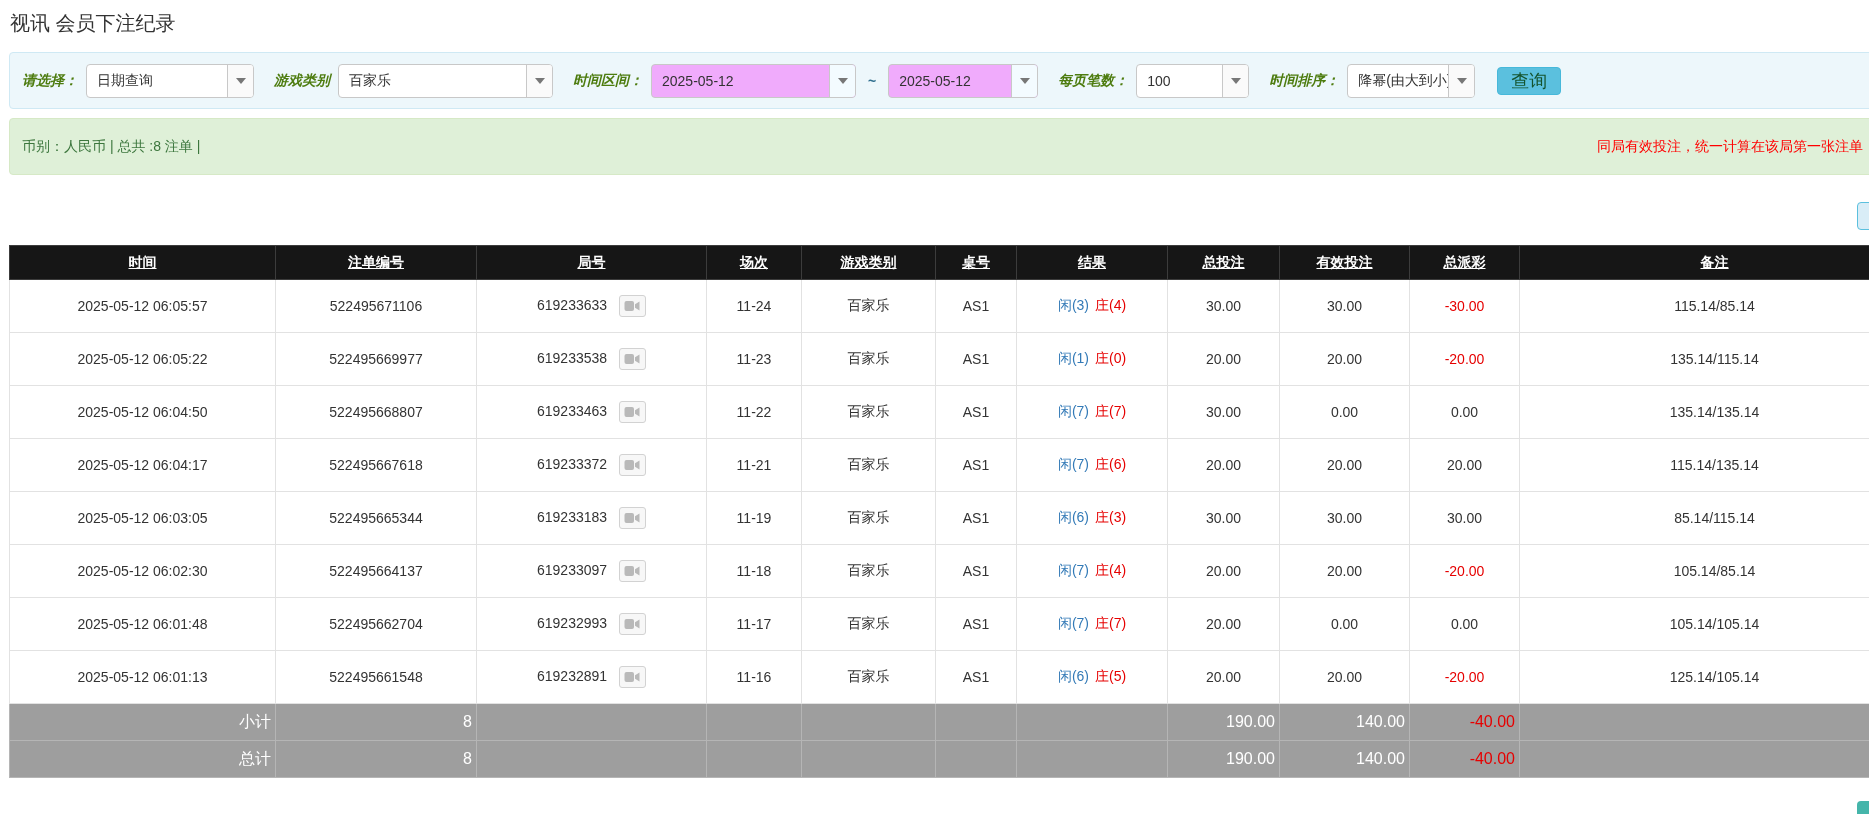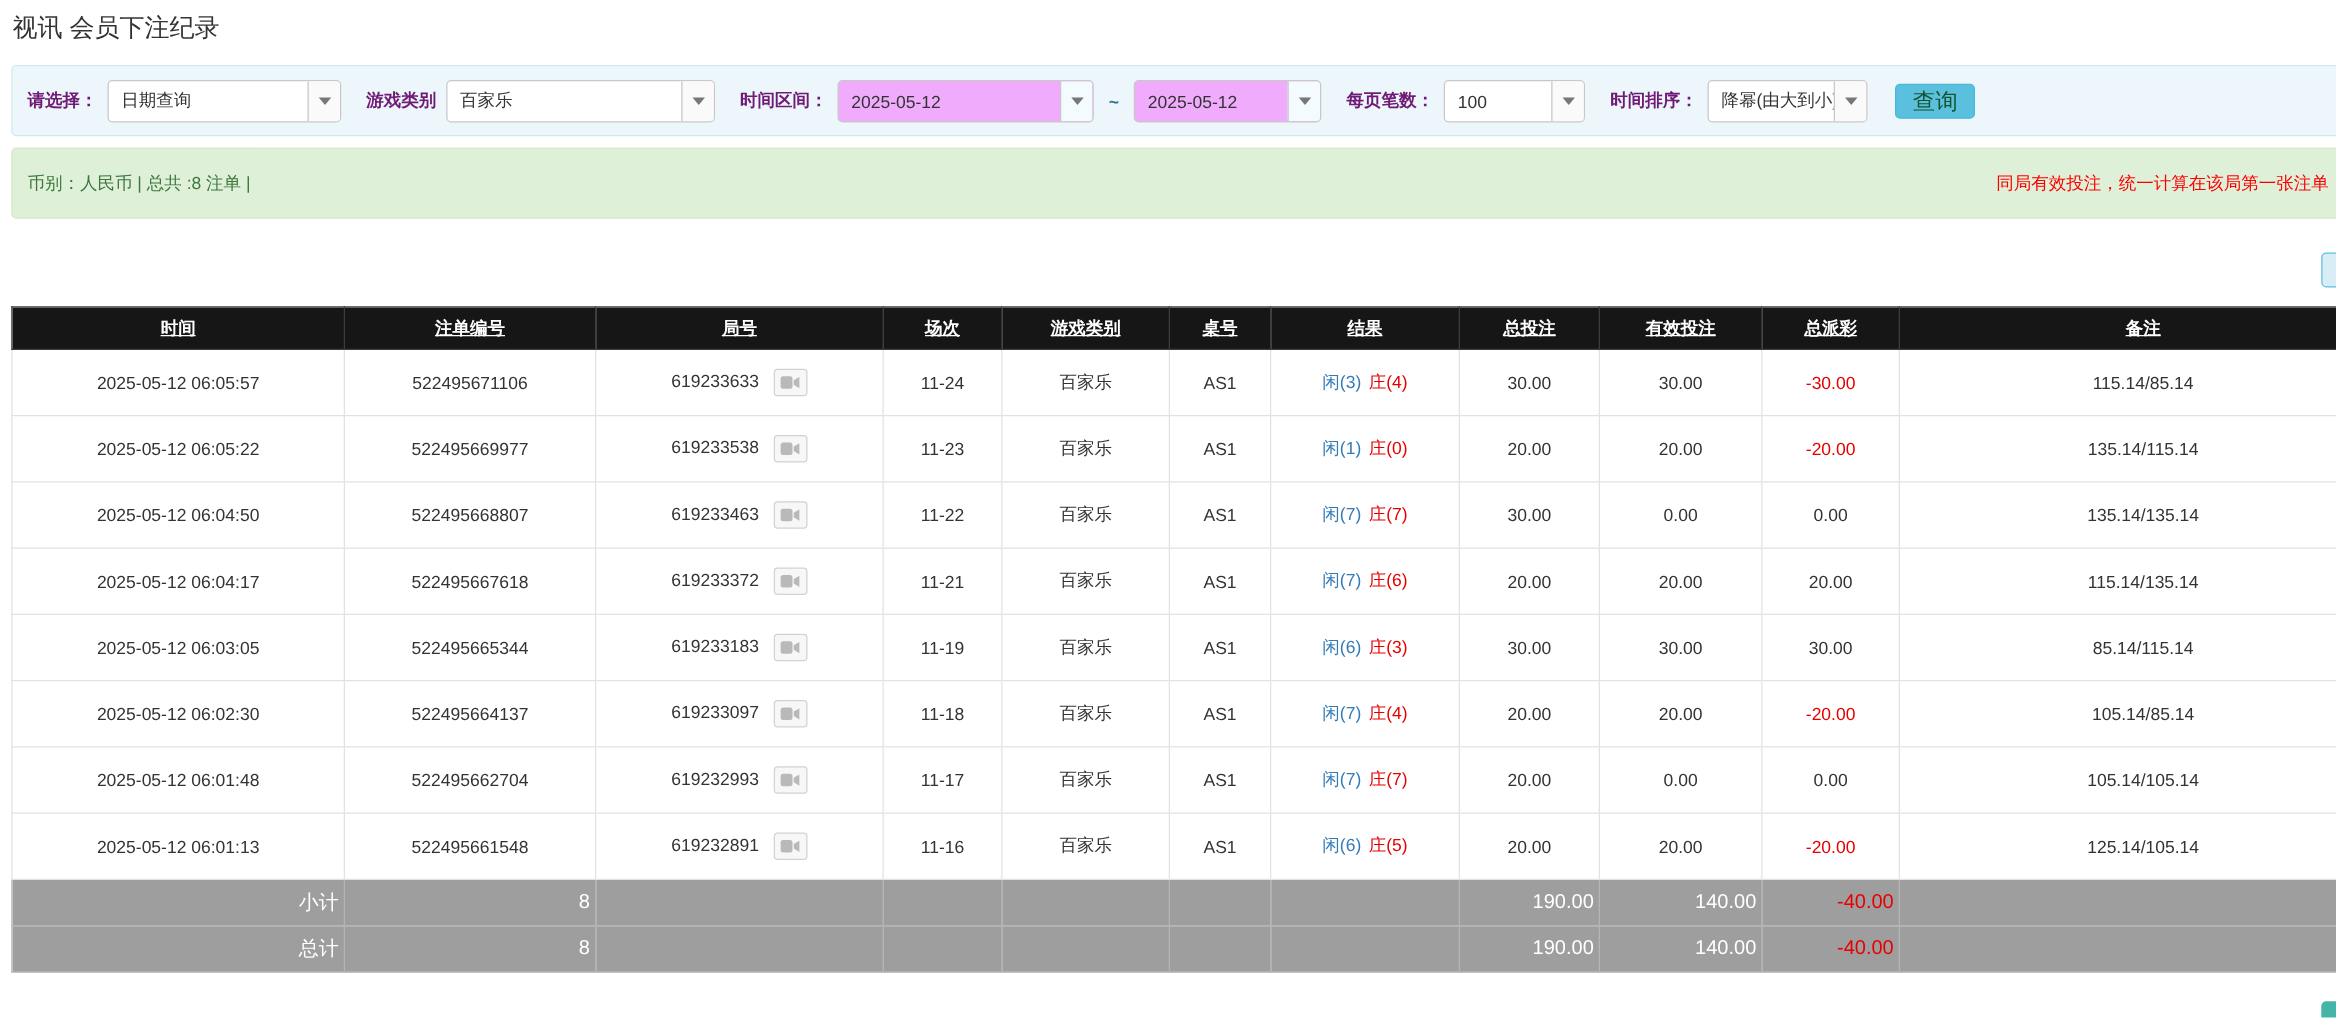--- a/index.html
+++ b/index.html
@@ -24,21 +24,21 @@
     font-size:20px;font-weight:400;color:#333;
     margin:10px 0 16px 10px;line-height:26px;
   }
   
   .filter-bar{
     margin-left:9px;width:1891px;height:57px;
     background:var(--filter-bg);border:1px solid #cfe9f4;border-radius:4px;
     display:flex;align-items:center;padding:0 12px;gap:8px;white-space:nowrap;
   }
   .filter-label{
-    color:#701a75;font-weight:bold;font-size:14px;
+    color:#4d7c0f;font-weight:bold;font-size:14px;font-style:italic;
   }
   .filter-label.spaced{margin-left:12px;}
   .select{
     display:inline-flex;align-items:center;height:34px;
     background:#fff;border:1px solid #c8c8c8;border-radius:4px;overflow:hidden;
     cursor:pointer;flex:0 0 auto;
   }
   .select .value{padding:0 10px;font-size:14px;color:#333;flex:1;text-align:left;overflow:hidden;}
   .select .caret-box{
     width:26px;align-self:stretch;border-left:1px solid #c8c8c8;
@@ -102,21 +102,21 @@
     background:#f7f7f7;margin-left:8px;vertical-align:middle;cursor:pointer;
   }
 </style>
 </head>
 <body>
 
 <h1 class="page-title">视讯 会员下注纪录</h1>
 
 <div class="filter-bar">
   <span class="filter-label">请选择：</span>
-  <div class="select" style="width:187px">
+  <div class="select" style="width:168px">
     <span class="value">日期查询</span>
     <span class="caret-box">
         <span class="caret"></span>
       </span>
   </div>
 
   <span class="filter-label spaced">游戏类别</span>
   <div class="select" style="width:215px">
     <span class="value">百家乐</span>
     <span class="caret-box">

